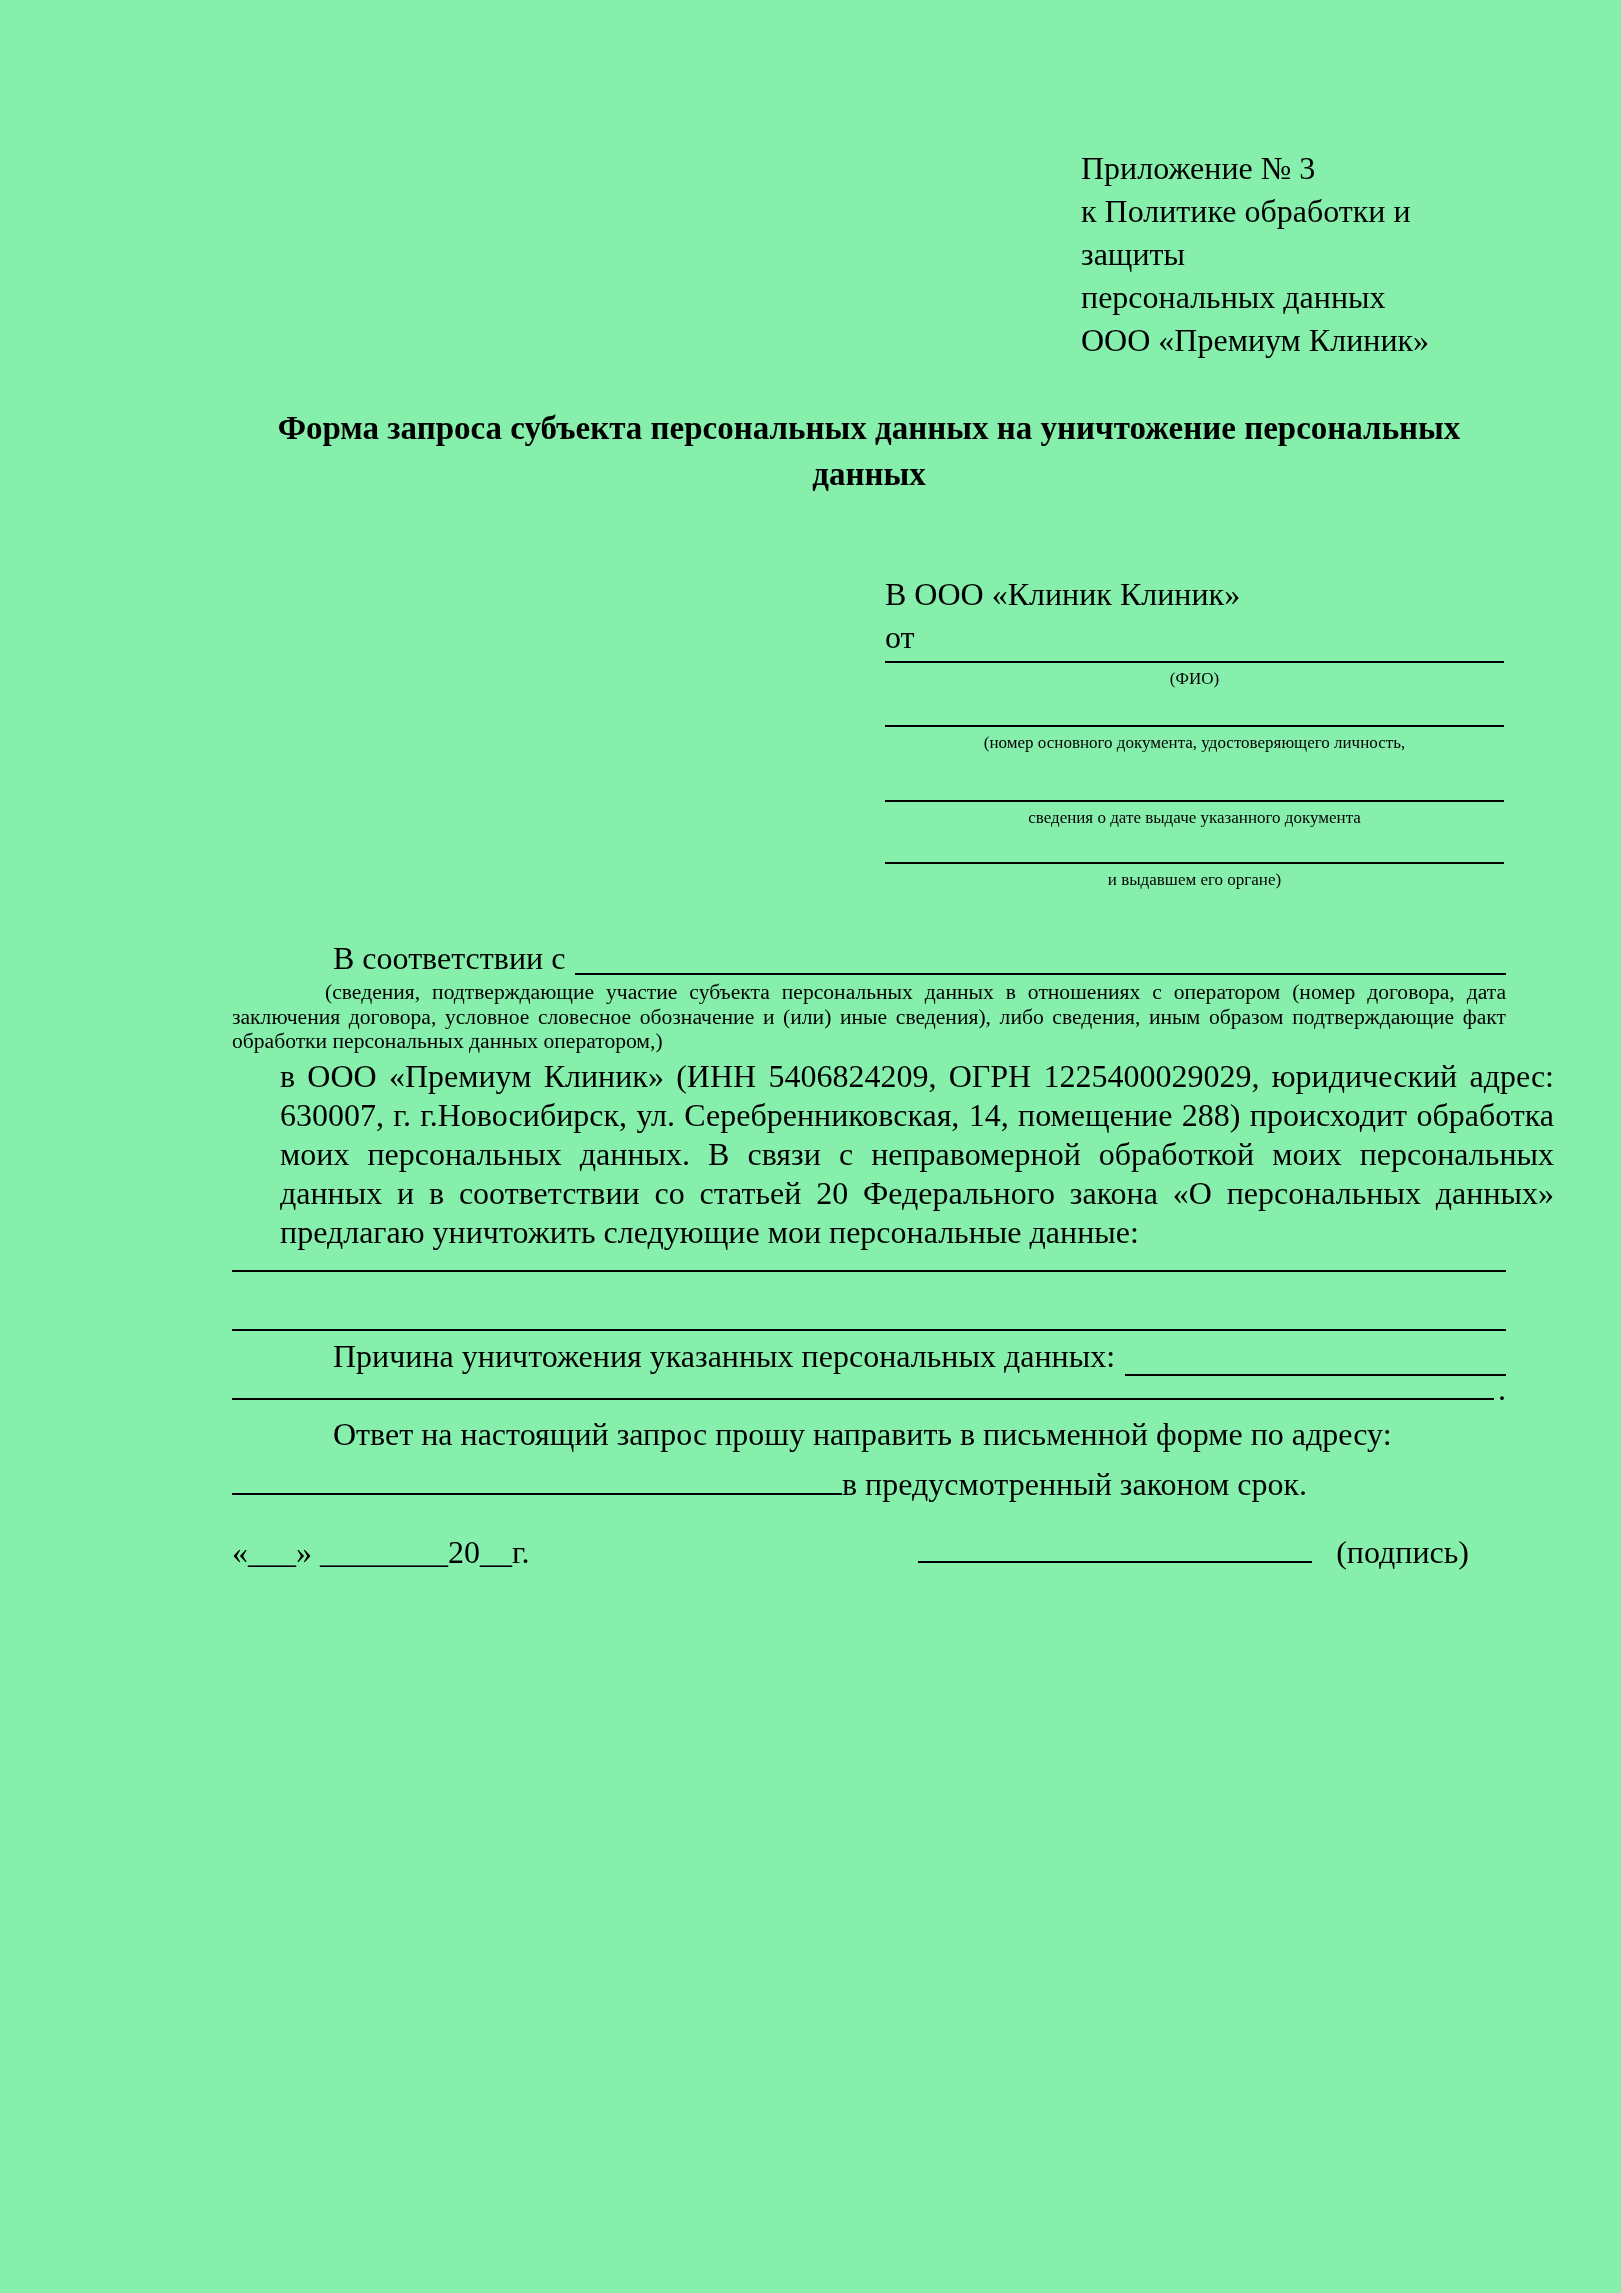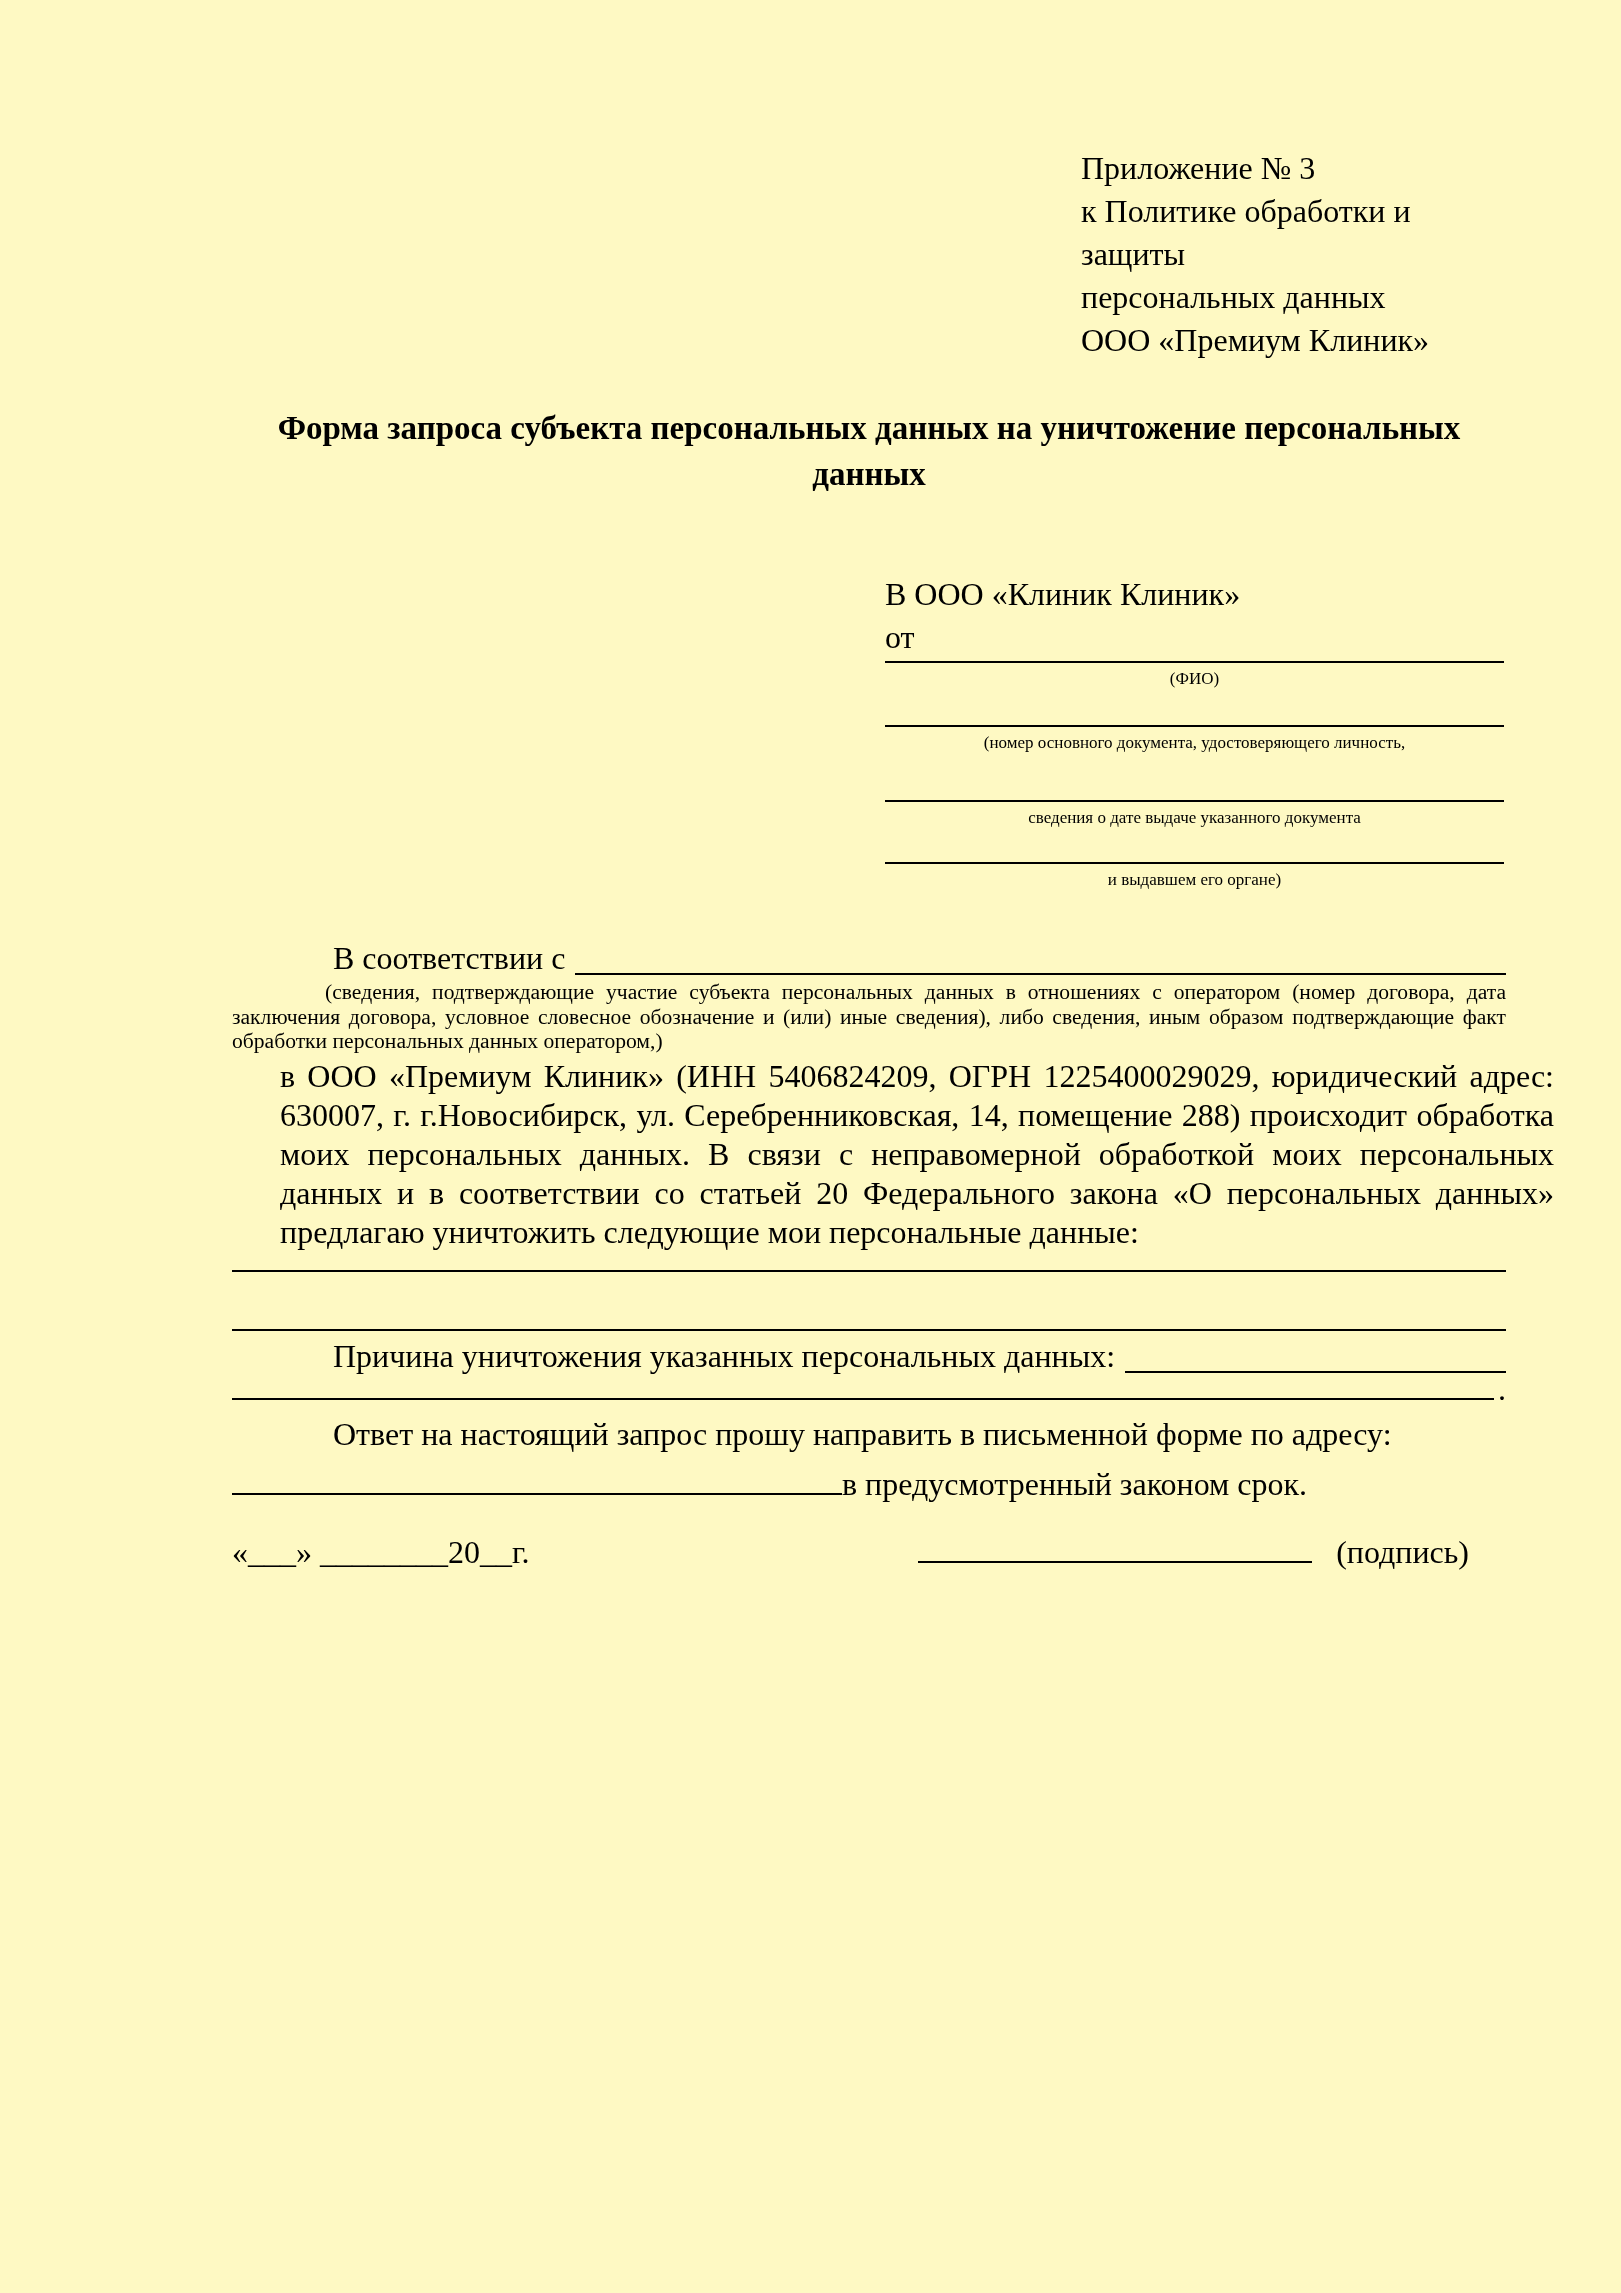--- a/index.html
+++ b/index.html
@@ -1,20 +1,20 @@
 <!DOCTYPE html>
 <html><head>
 <meta charset="utf-8">
 <style>
   html,body{margin:0;padding:0;background:#e8e8e8;}
   .page{
     position:relative;
     width:1621px;height:2294px;
     margin:0 auto;
-    background:#fef9c3;
+    background:#86efac;
     color:#000000;
     font-family:"Liberation Serif","DejaVu Serif",serif;
     font-size:32px;line-height:43px;
     overflow:hidden;
   }
   .abs{position:absolute;}
 
   
   .header-block{left:1081px;top:147px;width:436px;line-height:43px;}
 
@@ -64,21 +64,21 @@
     text-align:justify;line-height:39px;margin-left:36px;
   }
 
   .rule-full{left:232px;width:1274px;height:0;border-top:2.9px solid #000;}
   .blank1{top:1270px;}
   .blank2{top:1329px;}
 
   .reason{
     left:232px;top:1335px;width:1274px;
     box-sizing:border-box;padding-left:101px;
-    display:flex;align-items:flex-start;
+    display:flex;align-items:center;
   }
   .reason .lbl{white-space:nowrap;padding-right:9.8px;}
 
   .reason2{
     left:232px;top:1362px;width:1274px;
     display:flex;align-items:baseline;
   }
   .reason2 .period{padding-left:3.9px;}
 
   .answer{

